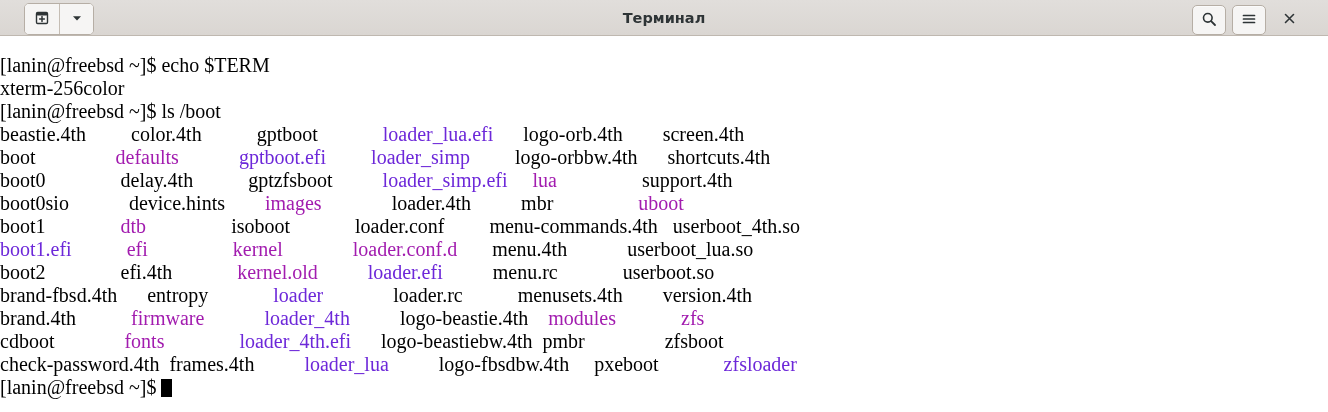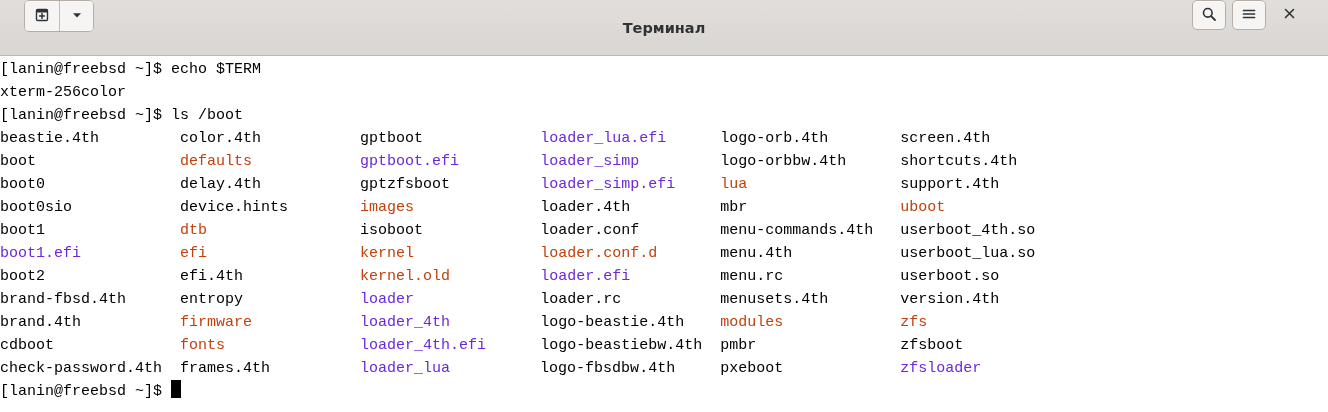--- a/index.html
+++ b/index.html
@@ -9,26 +9,26 @@
   body {
     width: 1328px;
     height: 412px;
     overflow: hidden;
     background: #ffffff;
     font-family: "DejaVu Sans", sans-serif;
   }
 
   
   #titlebar {
-    height: 56px;
+    height: 36px;
     box-sizing: border-box;
     background: linear-gradient(to bottom, #e1dedb 0%, #dad6d2 100%);
     border-bottom: 1px solid #bfb8b0;
     display: flex;
-    align-items: flex-start;
+    align-items: flex-end;
     padding: 0 24px;
     position: relative;
   }
   .tb-left {
     display: flex;
     align-items: center;
     z-index: 2;
   }
   .tb-right {
     display: flex;
@@ -106,31 +106,31 @@
 
   
   #terminal {
     height: 368px;
     background: #ffffff;
     overflow: hidden;
     padding: 0;
     box-sizing: border-box;
   }
   #term-lines {
-    font-family: Liberation Mono, monospace;
-    font-size: 15px;
+    font-family: Liberation Serif, serif;
+    font-size: 20px;
     line-height: 23px;
     color: #000000;
     white-space: pre;
-    padding-top: 2px;
+    padding-top: 18px;
     letter-spacing: 0px;
   }
   .tline { white-space: pre; height: 23px; }
   .c-default { color: #000000; }
-  .c-dir     { color: #c2410c; }
+  .c-dir     { color: #a21caf; }
   .c-exec    { color: #6d28d9; }
   .cursor {
     display: inline-block;
     width: 10.35px;
     height: 18px;
     background: #000000;
     vertical-align: -3px;
   }
 </style>
 </head>

